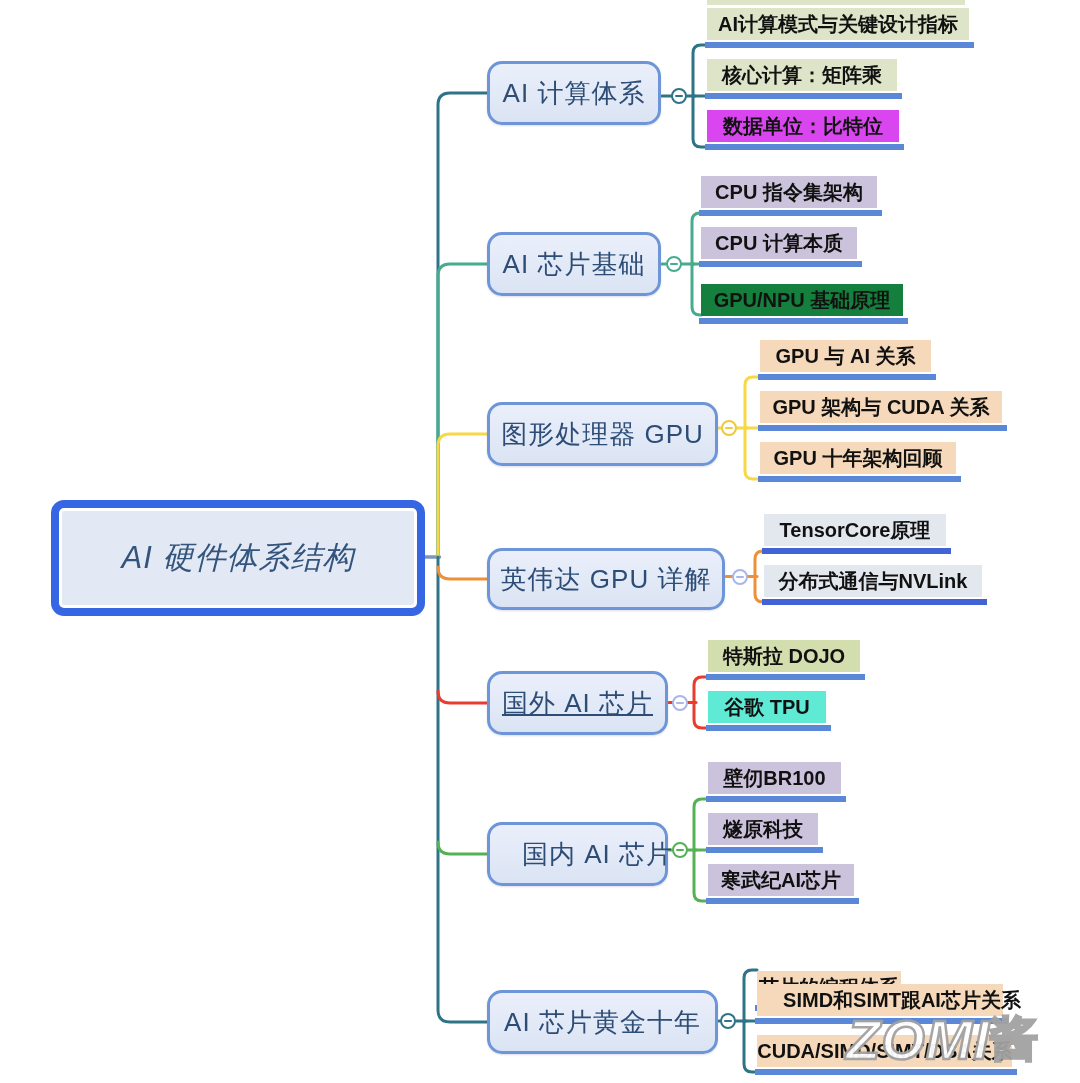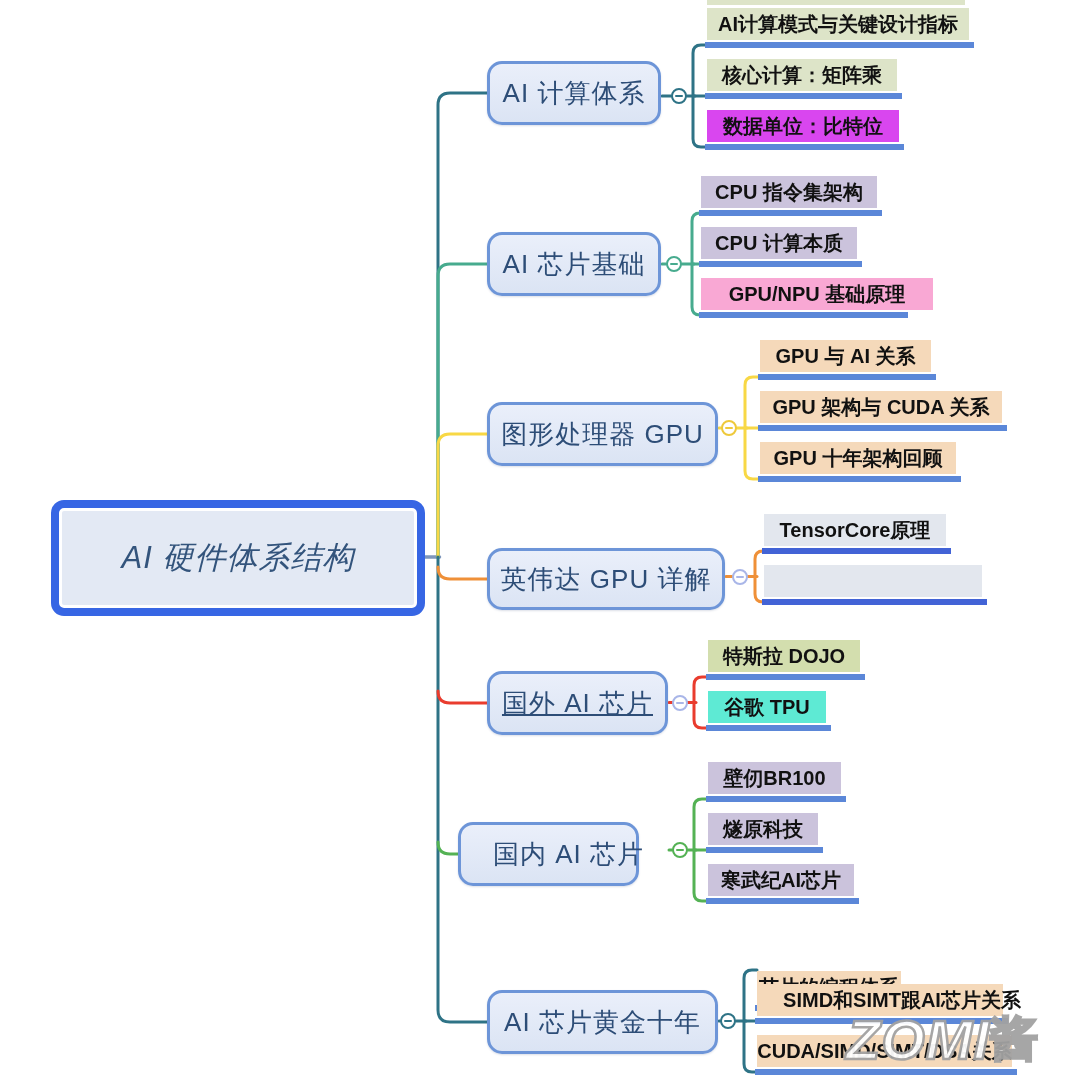--- a/index.html
+++ b/index.html
@@ -116,21 +116,21 @@
         <div class="minus" style="background: rgb(71, 171, 142);"></div>
       </div>
       <div class="topic" style="left: 701px; top: 176px; width: 176px; background: rgb(203, 195, 220);">
         <span>CPU 指令集架构</span>
         <div class="bar" style="width: 183px; background: rgb(91, 135, 216);"></div>
       </div>
       <div class="topic" style="left: 701px; top: 227px; width: 156px; background: rgb(203, 195, 220);">
         <span>CPU 计算本质</span>
         <div class="bar" style="width: 163px; background: rgb(91, 135, 216);"></div>
       </div>
-      <div class="topic" style="left: 701px; top: 278px; width: 232px; background: #f9a8d4;">
+      <div class="topic" style="left: 701px; top: 284px; width: 202px; background: #15803d;">
         <span>GPU/NPU 基础原理</span>
         <div class="bar" style="width: 209px; background: rgb(91, 135, 216);"></div>
       </div>
       <div class="branch-node" style="left: 487px; top: 402px; width: 231px; height: 64px;">
         <span>图形处理器 GPU</span>
       </div>
       <div class="toggle" style="left: 721px; top: 420px; border-color: rgb(238, 201, 59);">
         <div class="minus" style="background: rgb(238, 201, 59);"></div>
       </div>
       <div class="topic" style="left: 760px; top: 340px; width: 171px; background: rgb(245, 217, 186);">
@@ -149,37 +149,38 @@
         <span>英伟达 GPU 详解</span>
       </div>
       <div class="toggle" style="left: 732px; top: 568.5px; border-color: rgb(169, 182, 232);">
         <div class="minus" style="background: rgb(169, 182, 232);"></div>
       </div>
       <div class="topic" style="left: 764px; top: 514px; width: 182px; background: rgb(227, 231, 238);">
         <span>TensorCore原理</span>
         <div class="bar" style="width: 189px; background: rgb(66, 99, 214);"></div>
       </div>
       <div class="topic" style="left: 764px; top: 565px; width: 218px; background: rgb(227, 231, 238);">
+        <span>分布式通信与NVLink</span>
         <div class="bar" style="width: 225px; background: rgb(66, 99, 214);"></div>
       </div>
       <div class="branch-node" style="left: 487px; top: 671px; width: 181px; height: 64px; text-decoration: underline;">
         <span>国外 AI 芯片</span>
       </div>
       <div class="toggle" style="left: 672px; top: 694.5px; border-color: rgb(169, 182, 232);">
         <div class="minus" style="background: rgb(169, 182, 232);"></div>
       </div>
       <div class="topic" style="left: 708px; top: 640px; width: 152px; background: rgb(211, 222, 174);">
         <span>特斯拉 DOJO</span>
         <div class="bar" style="width: 159px; background: rgb(91, 135, 216);"></div>
       </div>
       <div class="topic" style="left: 708px; top: 691px; width: 118px; background: #5eead4;">
         <span>谷歌 TPU</span>
         <div class="bar" style="width: 125px; background: rgb(91, 135, 216);"></div>
       </div>
-      <div class="branch-node" style="left: 458px; top: 822px; width: 181px; height: 64px; padding-left: 40px;">
+      <div class="branch-node" style="left: 487px; top: 822px; width: 181px; height: 64px; padding-left: 40px;">
         <span>国内 AI 芯片</span>
       </div>
       <div class="toggle" style="left: 672px; top: 842px; border-color: rgb(84, 178, 84);">
         <div class="minus" style="background: rgb(84, 178, 84);"></div>
       </div>
       <div class="topic" style="left: 708px; top: 762px; width: 133px; background: rgb(203, 195, 220);">
         <span>壁仞BR100</span>
         <div class="bar" style="width: 140px; background: rgb(91, 135, 216);"></div>
       </div>
       <div class="topic" style="left: 708px; top: 813px; width: 110px; background: rgb(203, 195, 220);">

